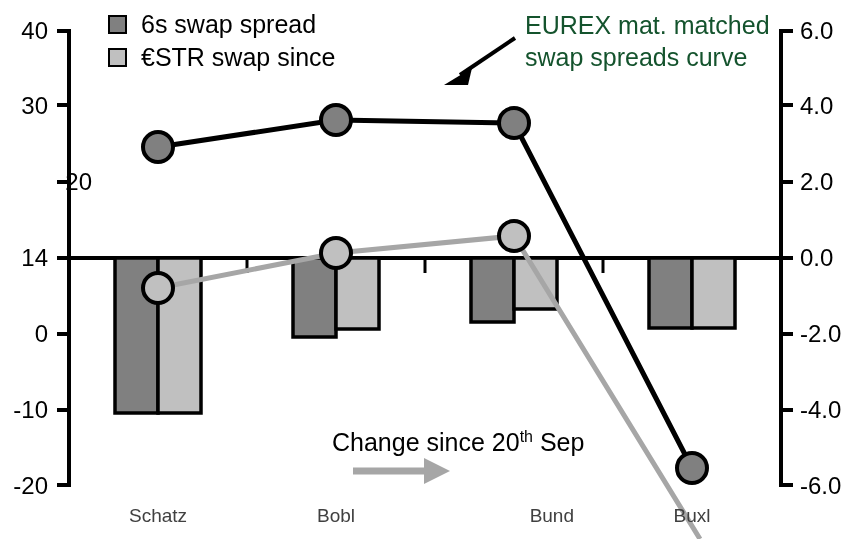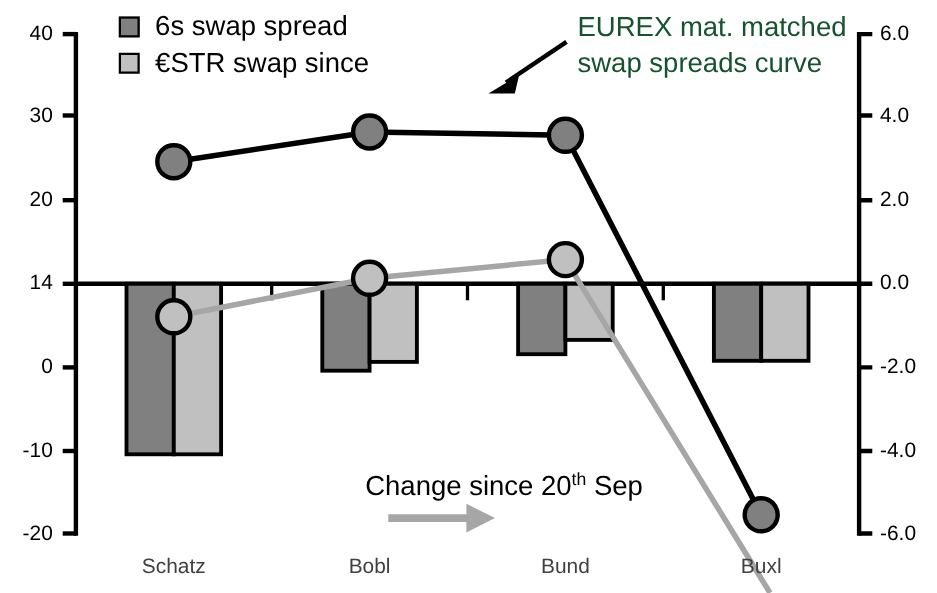--- a/index.html
+++ b/index.html
@@ -18,21 +18,21 @@
     background: #ffffff;
     overflow: hidden;
   }
   #chart-svg {
     position: absolute;
     left: 0;
     top: 0;
   }
   .axis-tick-label {
     position: absolute;
-    font-size: 19px;
+    font-size: 24px;
     line-height: 27px;
     color: #000000;
     white-space: nowrap;
   }
   .axis-tick-label.left {
     text-align: right;
   }
   .axis-tick-label.right {
     text-align: left;
   }
@@ -163,37 +163,37 @@
     </g>
 
     <g>
       <line x1="353" y1="471" x2="427" y2="471" stroke="#a6a6a6" stroke-width="7"></line>
       <polygon points="450,471 424,458 424,484" fill="#a6a6a6"></polygon>
     </g>
   </svg>
 
   <div class="axis-tick-label left" style="left:0px; top:17px; width:48px;">40</div>
   <div class="axis-tick-label left" style="left:0px; top:92px; width:48px;">30</div>
-  <div class="axis-tick-label left" style="left:0px; top:168px; width:48px;">20</div>
+  <div class="axis-tick-label left" style="left:0px; top:168px; width:48px;padding-left:44px;">20</div>
   <div class="axis-tick-label left" style="left:0px; top:244px; width:48px;">14</div>
   <div class="axis-tick-label left" style="left:0px; top:320px; width:48px;">0</div>
   <div class="axis-tick-label left" style="left:0px; top:396px; width:48px;">-10</div>
   <div class="axis-tick-label left" style="left:0px; top:472px; width:48px;">-20</div>
 
   <div class="axis-tick-label right" style="left:800px; top:17px; width:60px;">6.0</div>
   <div class="axis-tick-label right" style="left:800px; top:92px; width:60px;">4.0</div>
   <div class="axis-tick-label right" style="left:800px; top:168px; width:60px;">2.0</div>
   <div class="axis-tick-label right" style="left:800px; top:244px; width:60px;">0.0</div>
   <div class="axis-tick-label right" style="left:800px; top:320px; width:60px;">-2.0</div>
   <div class="axis-tick-label right" style="left:800px; top:396px; width:60px;">-4.0</div>
   <div class="axis-tick-label right" style="left:800px; top:472px; width:60px;">-6.0</div>
 
   <div class="cat-label" style="left:98px; top:503px; width:120px;">Schatz</div>
   <div class="cat-label" style="left:276px; top:503px; width:120px;">Bobl</div>
-  <div class="cat-label" style="left:454px; top:503px; width:120px;">Bund</div>
+  <div class="cat-label" style="left:454px; top:503px; width:120px;text-align:right;">Bund</div>
   <div class="cat-label" style="left:632px; top:503px; width:120px;">Buxl</div>
 
   <div class="legend-entry" style="left:108px; top:12px;">
     <span class="legend-swatch" style="background:#808080;"></span>
     <span class="legend-text">6s swap spread</span>
   </div>
   <div class="legend-entry" style="left:108px; top:45px;">
     <span class="legend-swatch" style="background:#c0c0c0;"></span>
     <span class="legend-text">€STR swap since</span>
   </div>

